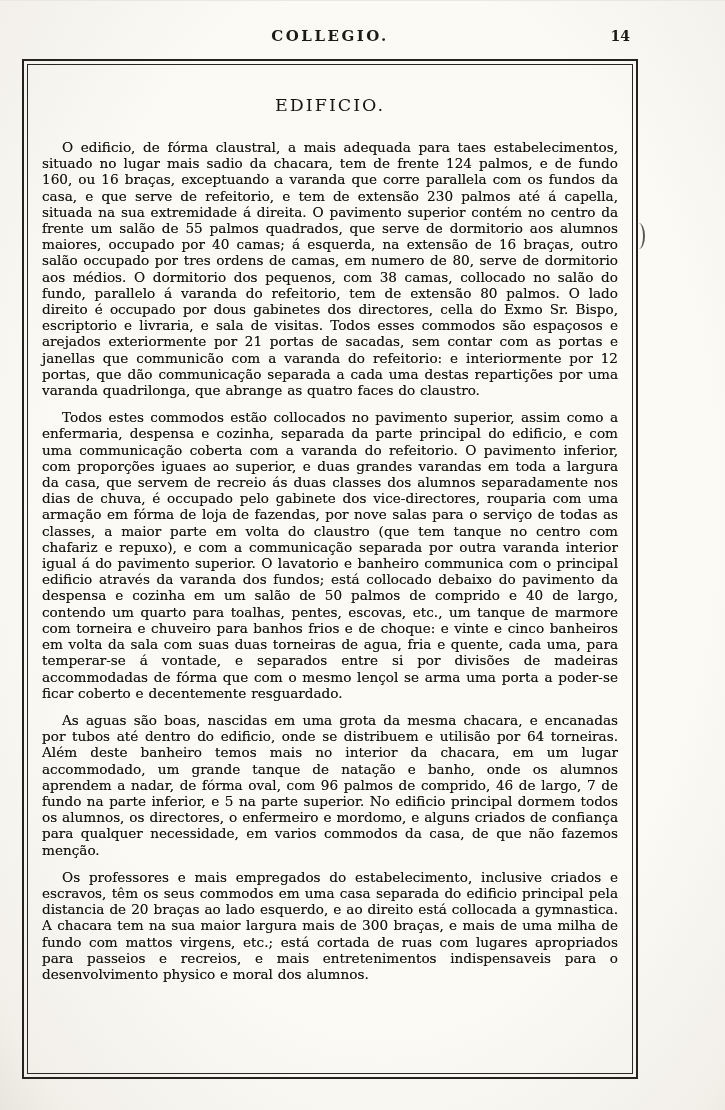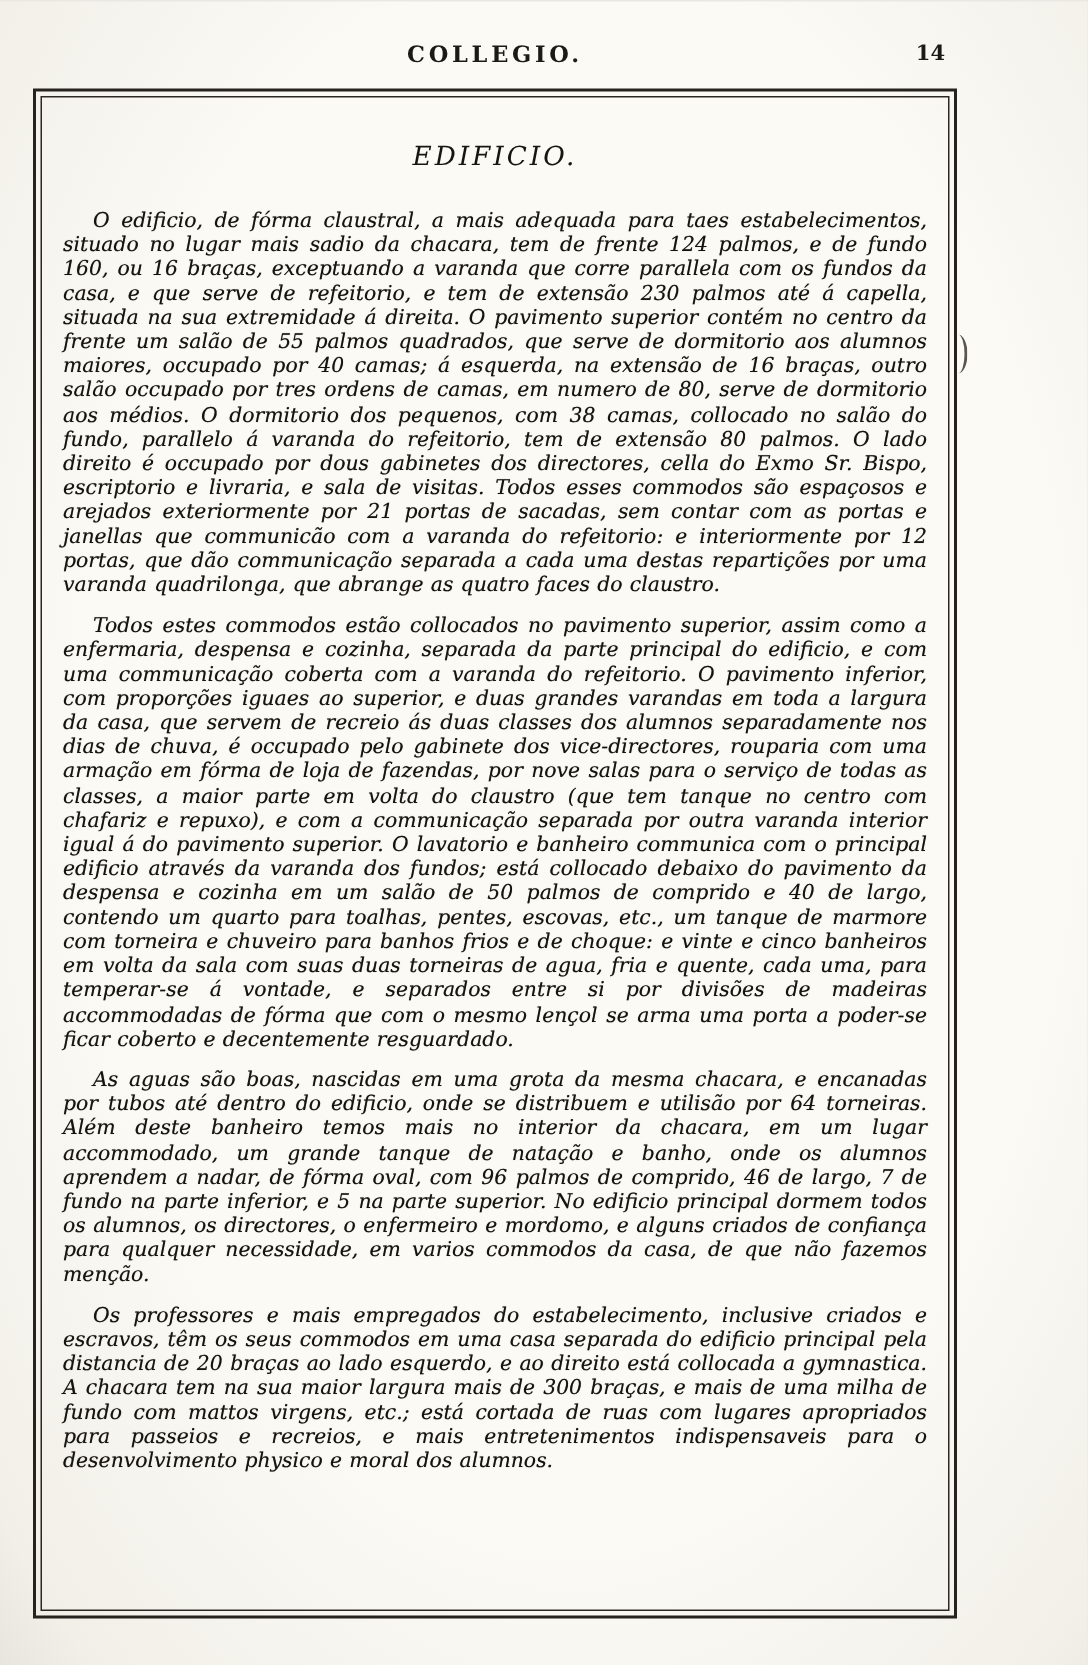--- a/index.html
+++ b/index.html
@@ -45,21 +45,20 @@
   .frame-outer {
     position: absolute;
     top: 58px;
     left: 22px;
     width: 616px;
     height: 1020px;
     box-sizing: border-box;
     border: 2.5px solid #26231f;
     padding: 3px;
     background: transparent;
-    font-style: italic;
   }
   .frame-inner {
     box-sizing: border-box;
     width: 100%;
     height: 100%;
     border: 1px solid #2b2824;
     padding: 30px 14px 10px 14px;
     overflow: hidden;
   }
   .doc-title {

